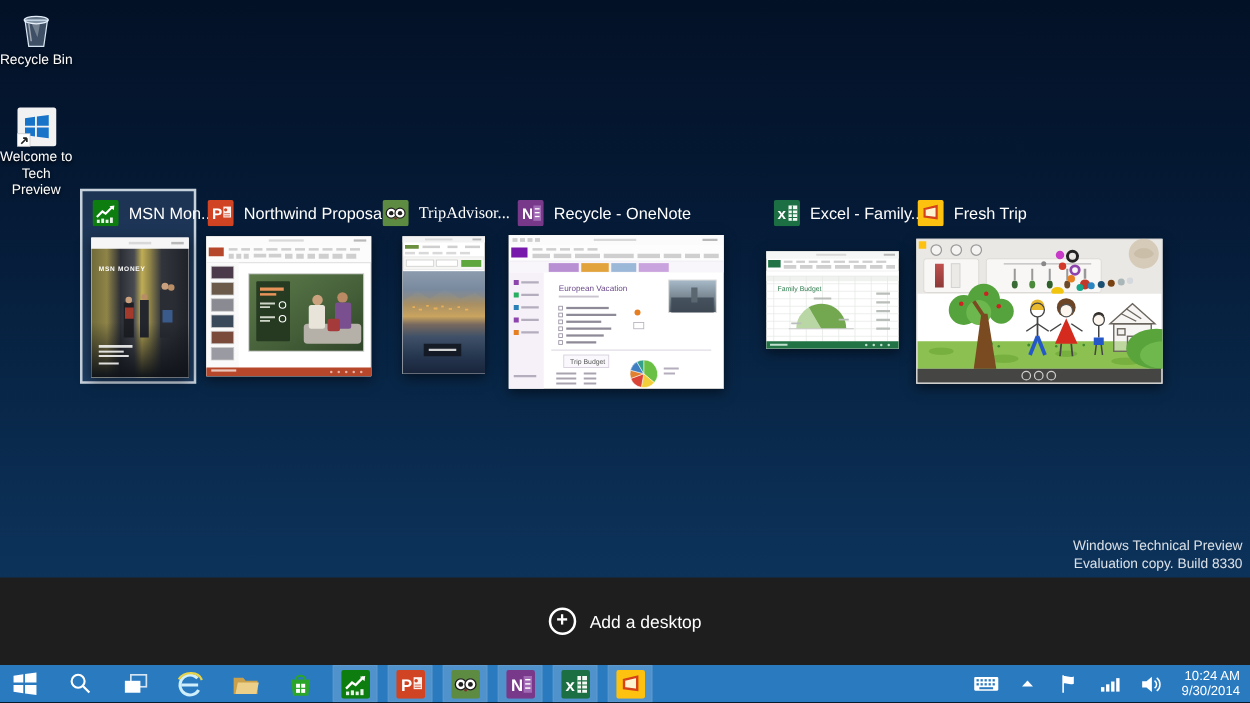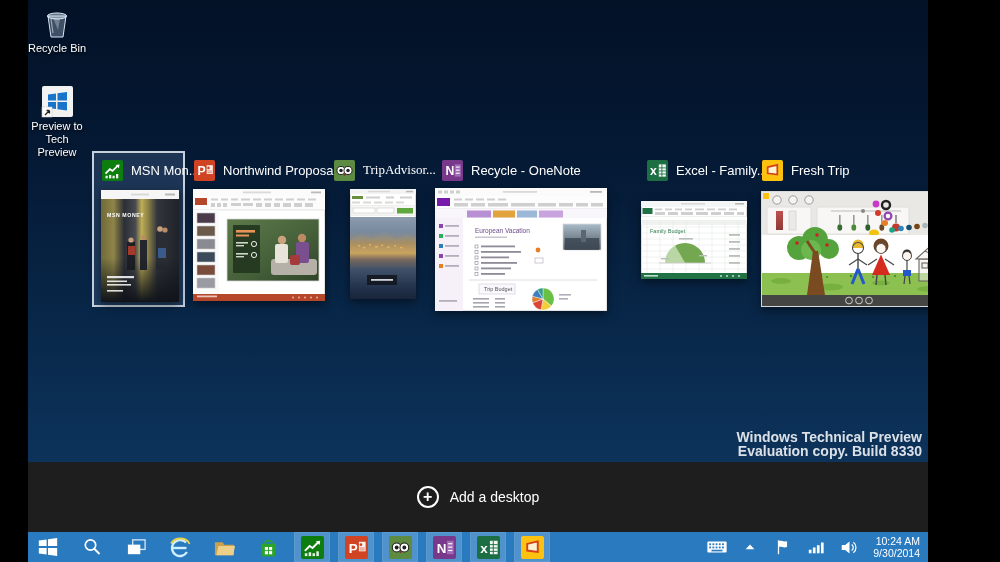--- a/index.html
+++ b/index.html
@@ -1,18 +1,18 @@
 <!DOCTYPE html>
 <html><head>
 <meta charset="utf-8">
 <style>
   html,body{margin:0;padding:0;background:#000;}
-  .screen{position:relative;width:900px;height:562px;overflow:hidden;
+  .screen{position:relative;width:1000px;height:562px;overflow:hidden;
     font-family:"Liberation Sans",sans-serif;
-    background:linear-gradient(180deg,#031126 0%,#051a36 30%,#082647 55%,#0c3158 78%,#0e3a66 100%);margin-left:28px;}
+    background:linear-gradient(180deg,#031126 0%,#051a36 30%,#082647 55%,#0c3158 78%,#0e3a66 100%);}
   .screen *{box-sizing:border-box;}
   svg{display:block;}
   svg text{font-family:"Liberation Sans",sans-serif;}
 
   
   .deskicon{position:absolute;width:62px;display:flex;flex-direction:column;align-items:center;
     color:#fff;font-size:11px;text-shadow:0 1px 3px rgba(0,0,0,.95);text-align:center;line-height:13px;cursor:default;}
   #icon-recycle{left:-2px;top:6px;}
   #icon-welcome{left:-2px;top:84px;}
 
@@ -26,21 +26,21 @@
   
   .tv-strip{position:absolute;left:0;right:0;top:462px;height:70px;background:#1e1e1e;
     display:flex;align-items:center;justify-content:center;}
   .add-btn{display:flex;align-items:center;gap:11px;background:none;border:none;color:#fff;
     font-size:14px;font-family:"Liberation Sans",sans-serif;cursor:pointer;}
   .plus-circle{width:22px;height:22px;border:2px solid #fff;border-radius:50%;
     display:flex;align-items:center;justify-content:center;font-size:16px;font-weight:bold;line-height:1;padding-bottom:1px;}
 
   
   .watermark{position:absolute;right:6px;top:430px;text-align:right;color:rgba(255,255,255,.85);
-    font-size:14px;line-height:14px;font-weight:bold;}
+    font-size:11px;line-height:14px;}
 
   
   .taskbar{position:absolute;left:0;right:0;bottom:0;height:30px;background:#2a7ac0;
     display:flex;align-items:center;}
   .tb-btn{width:36px;height:30px;display:flex;align-items:center;justify-content:center;
     background:transparent;border:none;padding:0;cursor:pointer;flex:0 0 36px;}
   .tb-btn.run{background:rgba(255,255,255,.18);box-shadow:inset 0 0 0 1px rgba(255,255,255,.07);}
   .sp{margin-left:8px;}
   .tray{margin-left:auto;display:flex;align-items:center;gap:7px;padding-right:4px;}
   .tray .tb-btn{width:26px;flex:0 0 26px;}
@@ -70,21 +70,21 @@
         <g fill="#1874c9">
           <polygon points="9,10.5 17,9.4 17,16.5 9,16.5"></polygon>
           <polygon points="18.5,9.2 28,8 28,16.5 18.5,16.5"></polygon>
           <polygon points="9,18 17,18 17,25.1 9,24"></polygon>
           <polygon points="18.5,18 28,18 28,26.5 18.5,25.3"></polygon>
         </g>
         <rect x="3" y="23" width="10" height="10" fill="#fff" stroke="#c9c9c9" stroke-width=".6"></rect>
         <path d="M6,31 L10.5,26.5 M10.5,26.5 L7.5,26.5 M10.5,26.5 L10.5,29.5" stroke="#222" stroke-width="1.3" fill="none"></path>
       </svg>
     </span>
-    <span>Preview to</span>
+    <span>Welcome to</span>
     <span>Tech Preview</span>
   </div>
 
   <div class="sel-cell"></div>
 
   <div class="tv-title" style="left:74px;top:159px;">
     <span class="ico">
       <svg width="21" height="21" viewBox="0 0 24 24">
           <rect width="24" height="24" rx="2" fill="#0e7d10"></rect>
       <polyline points="4,15.5 9,10.5 12,12.5 18.5,6" stroke="#fff" stroke-width="2" fill="none"></polyline>

